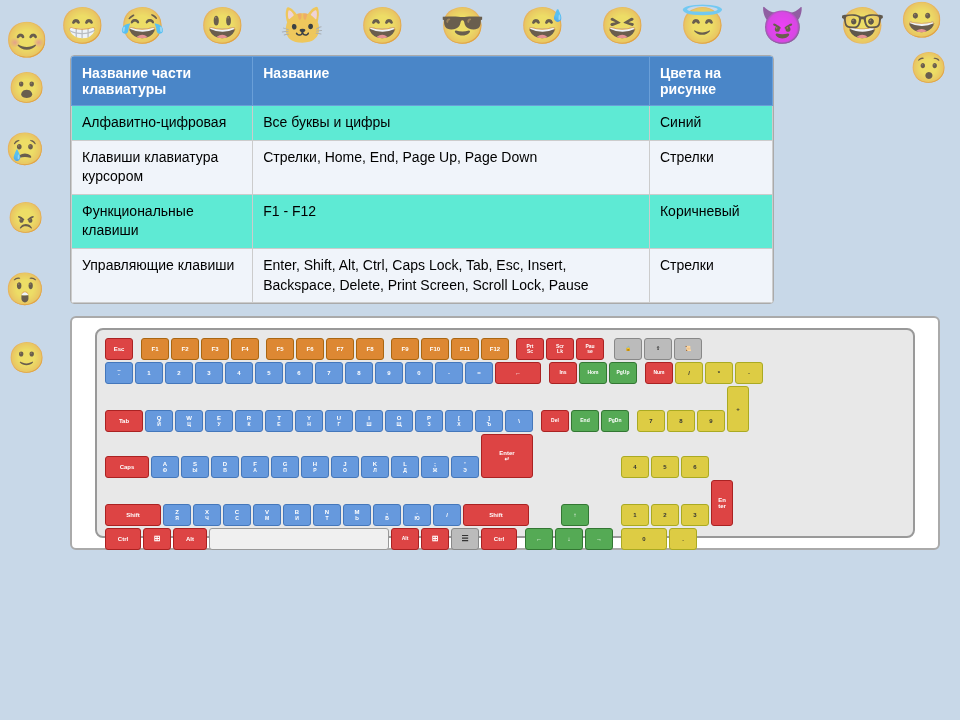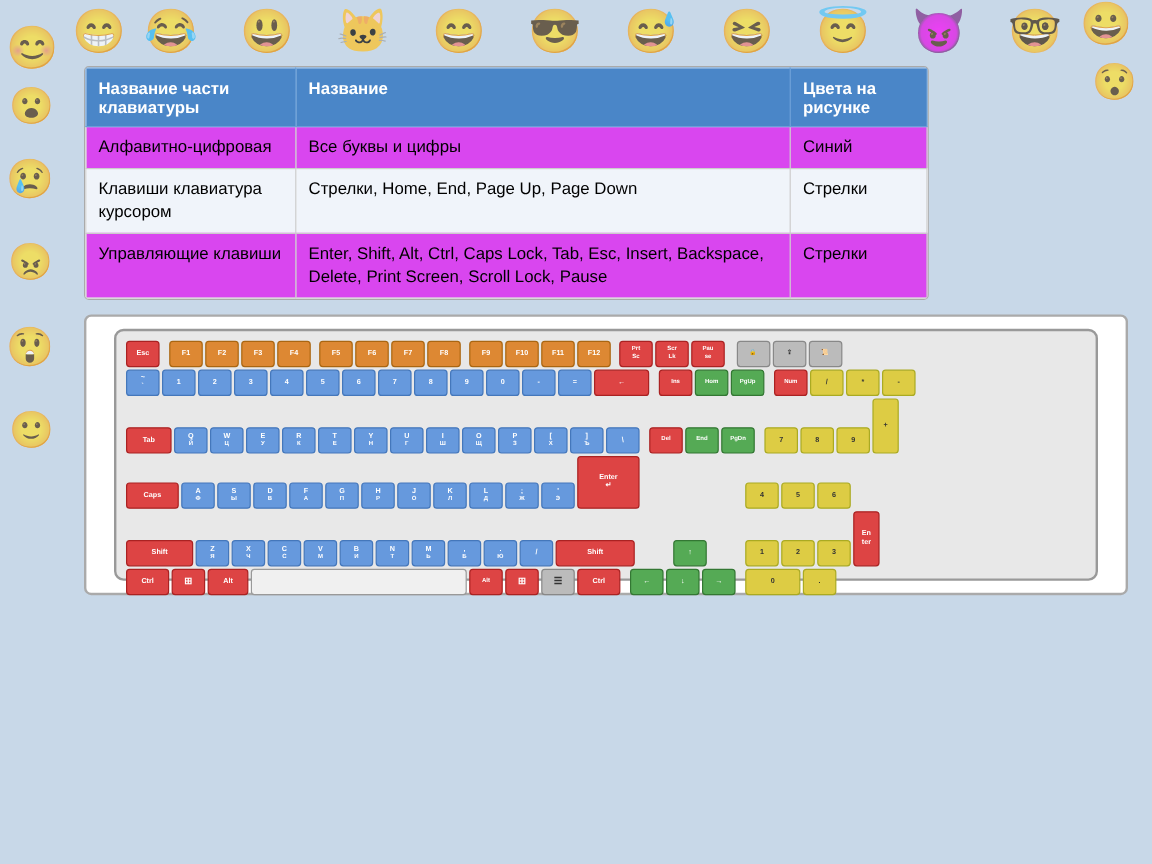--- a/index.html
+++ b/index.html
@@ -57,21 +57,21 @@
 
     table thead th {
       padding: 8px 10px;
       text-align: left;
       font-weight: bold;
       border: 1px solid #6a9fd8;
       vertical-align: top;
     }
 
     table tbody tr {
-      background: #d946ef;
+      background: #5eead4;
     }
 
     table tbody tr:nth-child(even) {
       background: #f0f4fa;
     }
 
     table tbody td {
       padding: 7px 10px;
       border: 1px solid #ccc;
       vertical-align: top;
@@ -177,20 +177,25 @@
             <td>Алфавитно-цифровая</td>
             <td>Все буквы и цифры</td>
             <td>Синий</td>
           </tr>
           <tr>
             <td>Клавиши клавиатура курсором</td>
             <td>Стрелки, Home, End, Page Up, Page Down</td>
             <td>Стрелки</td>
           </tr>
           <tr>
+            <td>Функциональные клавиши</td>
+            <td>F1 - F12</td>
+            <td>Коричневый</td>
+          </tr>
+          <tr>
             <td>Управляющие клавиши</td>
             <td>Enter, Shift, Alt, Ctrl, Caps Lock, Tab, Esc, Insert, Backspace, Delete, Print Screen, Scroll Lock, Pause</td>
             <td>Стрелки</td>
           </tr>
         </tbody>
     </table>
   </div>
 
   <div class="keyboard-container">
     <div class="keyboard">

